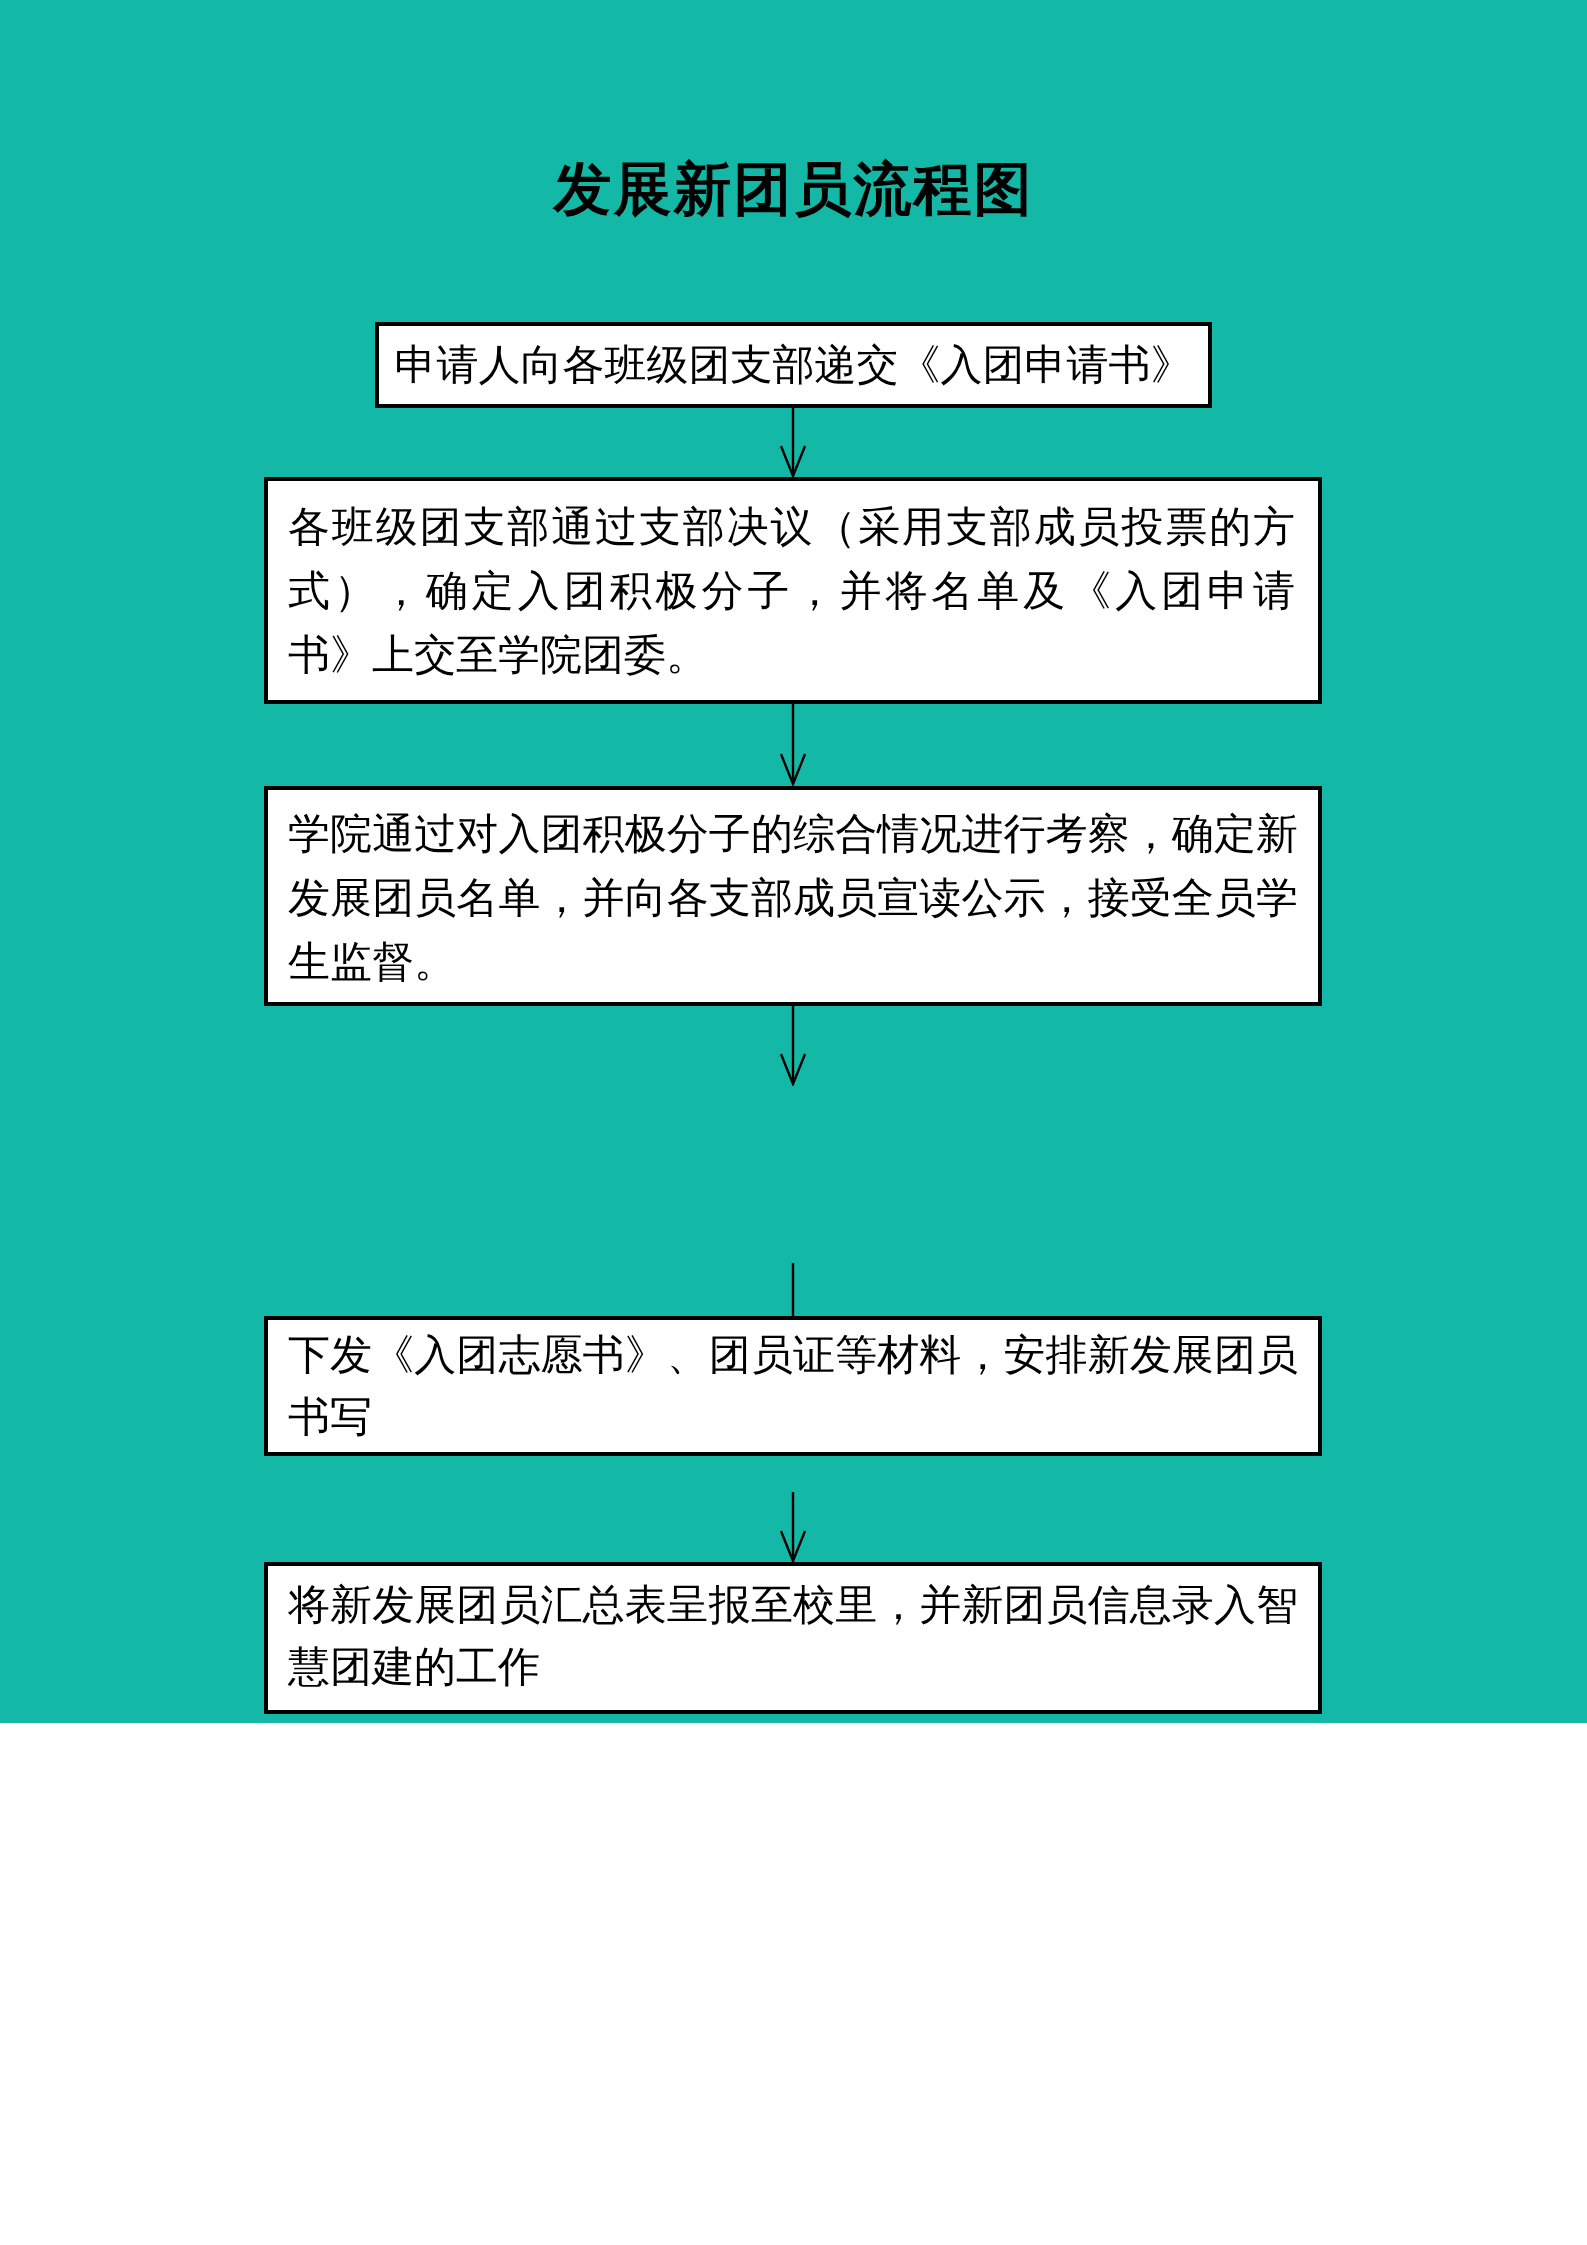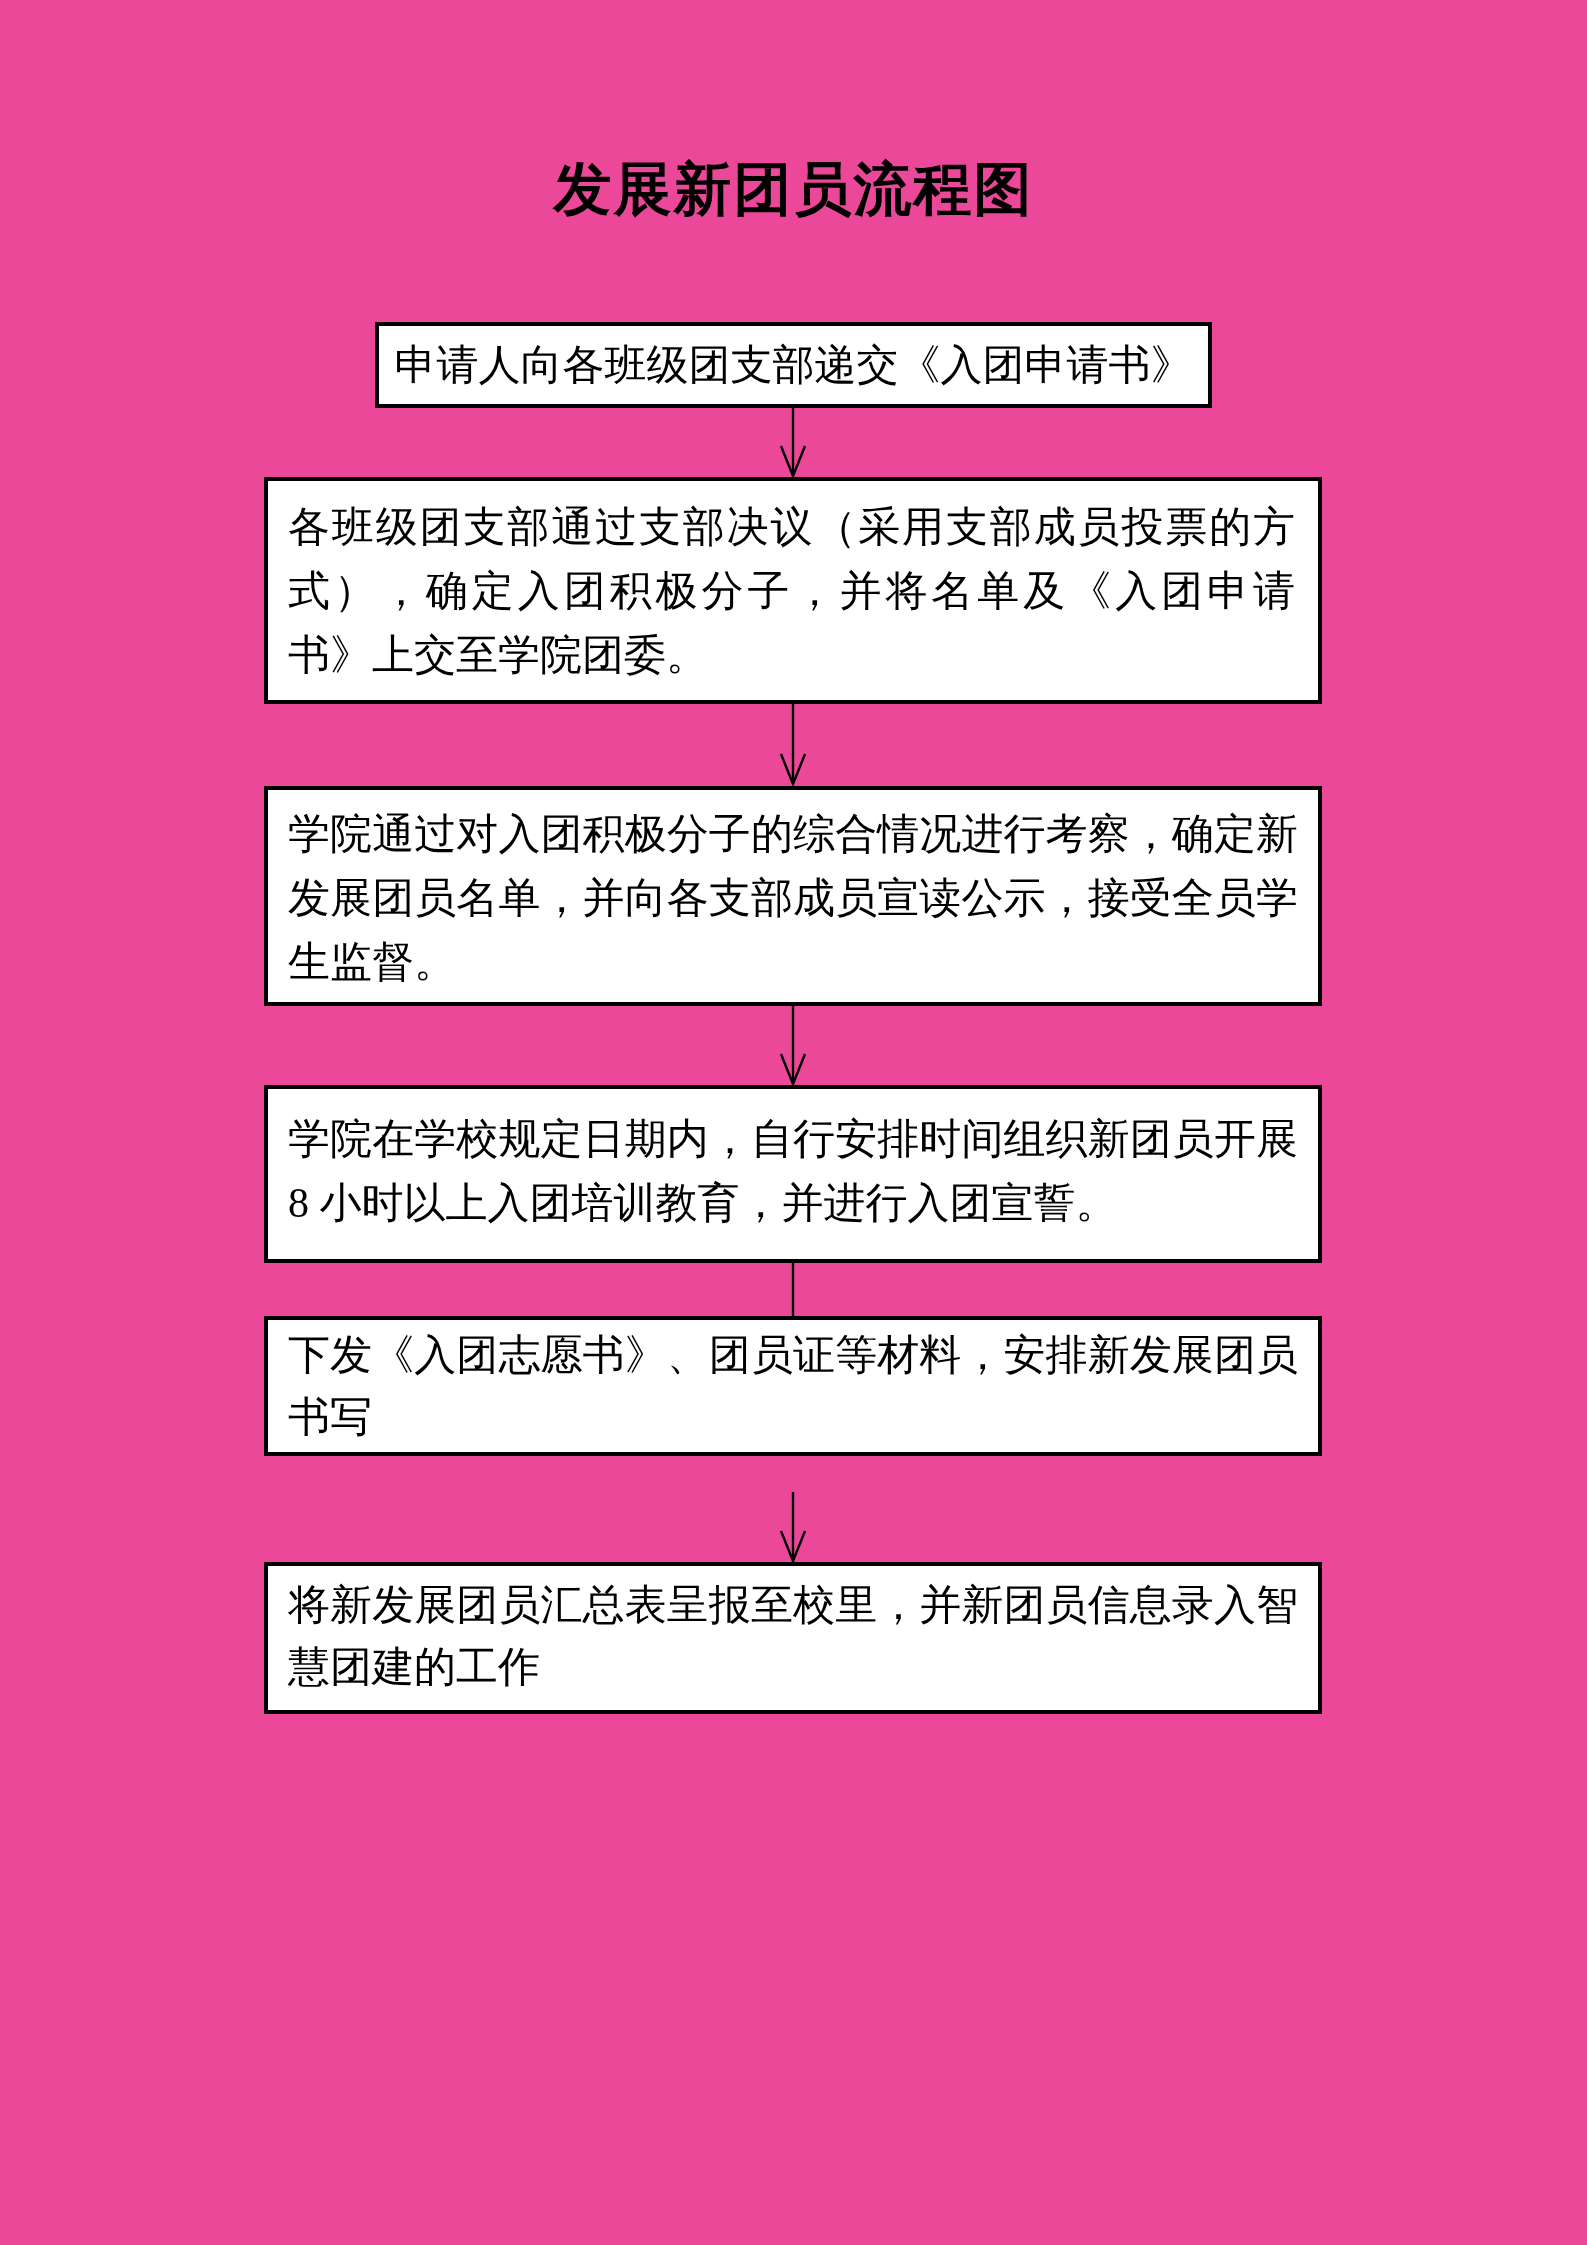--- a/index.html
+++ b/index.html
@@ -3,22 +3,22 @@
 <meta charset="utf-8">
 <style>
   html, body {
     margin: 0;
     padding: 0;
     background: #ffffff;
   }
   .page {
     position: relative;
     width: 1587px;
-    height: 2245px;
-    background: #ec4899;
+    height: 1723px;
+    background: #14b8a6;
     overflow: hidden;
     font-family: "Liberation Serif", serif;
     color: #000000;
   }
   .doc-title {
     position: absolute;
     top: 152px;
     left: 0;
     width: 100%;
     margin: 0;
@@ -115,21 +115,20 @@
 
   <div class="flow-box box-3">学院通过对入团积极分子的综合情况进行考察，确定新发展团员名单，并向各支部成员宣读公示，接受全员学生监督。</div>
 
   <div class="flow-arrow arrow-3">
     <svg viewBox="0 0 32 80" xmlns="http://www.w3.org/2000/svg">
       <line x1="16" y1="0" x2="16" y2="77"></line>
       <polyline points="4,48 16,78 28,48"></polyline>
     </svg>
   </div>
 
-  <div class="flow-box box-4">学院在学校规定日期内，自行安排时间组织新团员开展 8 小时以上入团培训教育，并进行入团宣誓。</div>
 
   <div class="flow-arrow arrow-4">
     <svg viewBox="0 0 32 90" xmlns="http://www.w3.org/2000/svg">
       <line x1="16" y1="0" x2="16" y2="87"></line>
       <polyline points="4,58 16,88 28,58"></polyline>
     </svg>
   </div>
 
   <div class="flow-box box-5">下发《入团志愿书》、团员证等材料，安排新发展团员书写</div>
 

